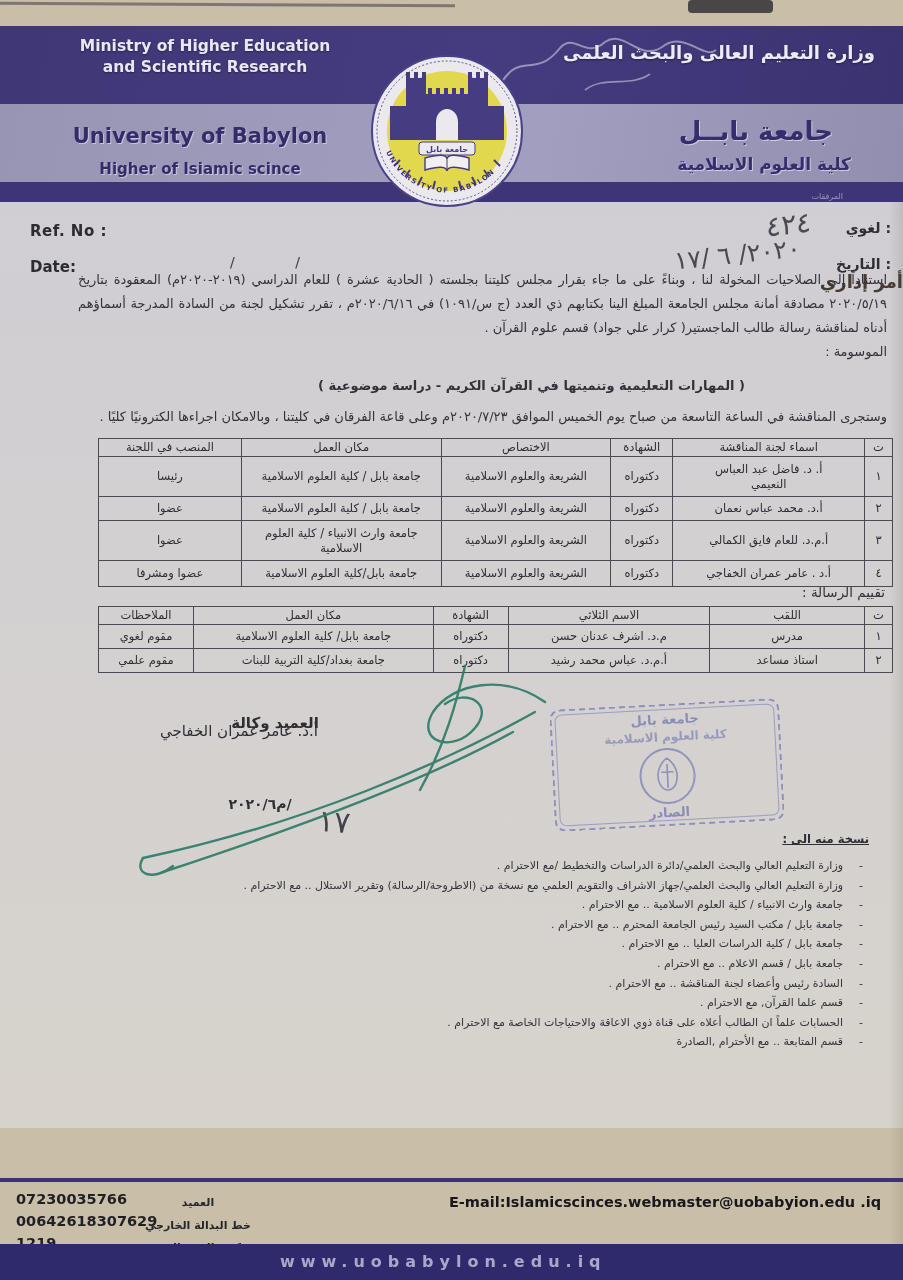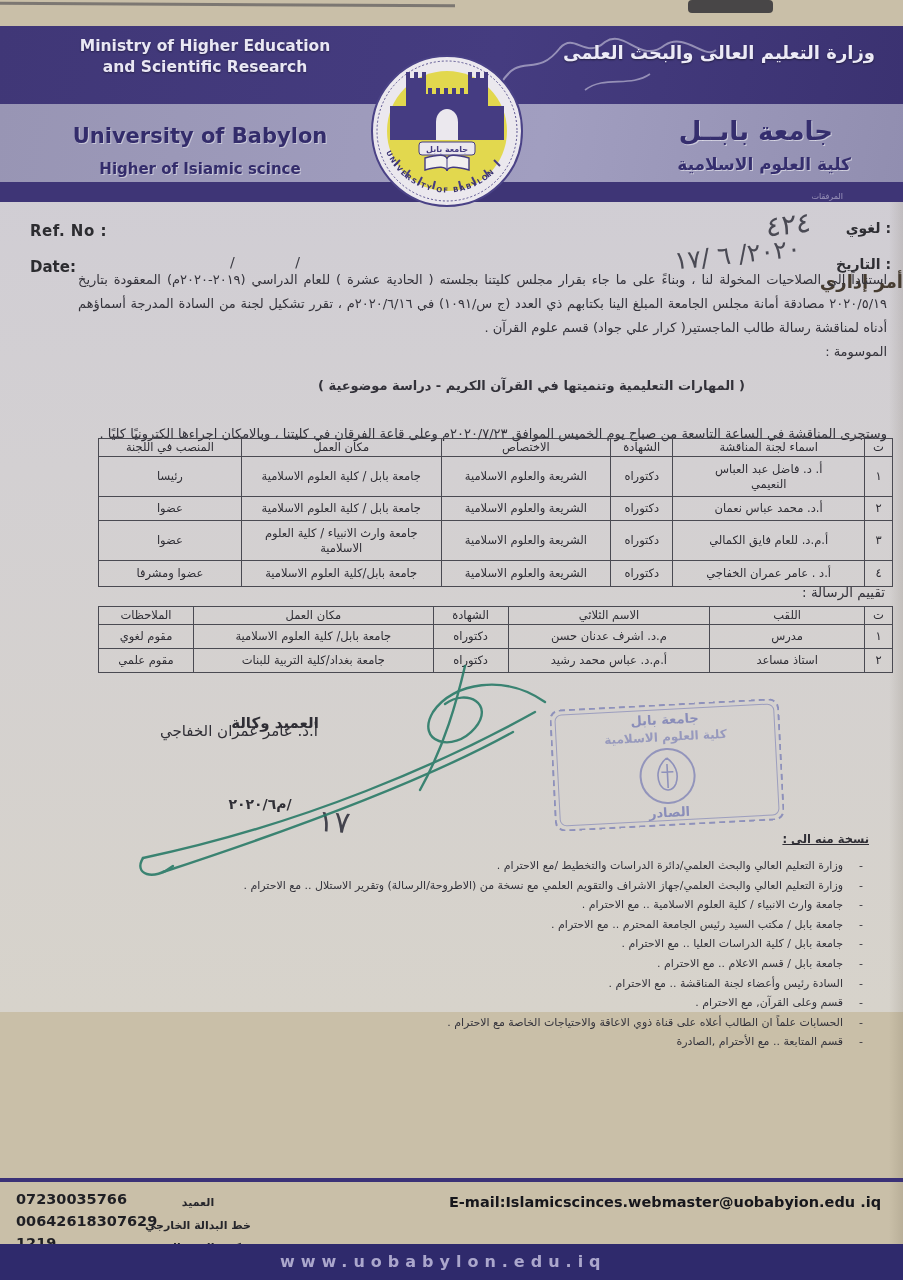--- a/index.html
+++ b/index.html
@@ -1,19 +1,19 @@
 <!DOCTYPE html>
 <html lang="ar"><head>
 <meta charset="utf-8">
 <style>
   html,body{margin:0;padding:0;}
   body{width:903px;height:1280px;overflow:hidden;background:#c9bfa8;
        font-family:"DejaVu Sans","Liberation Sans",sans-serif;position:relative;}
   .abs{position:absolute;}
-  .doc{position:absolute;left:0;top:26px;width:903px;height:986px;
+  .doc{position:absolute;left:0;top:26px;width:903px;height:1102px;
        background:linear-gradient(180deg,#cfccd5 0%,#d3d0d2 45%,#d7d3cb 100%);}
   
   .band1{left:0;top:0;width:903px;height:78px;background:linear-gradient(100deg,#403777,#453c80 55%,#3b3271);}
   .band2{left:0;top:78px;width:903px;height:78px;background:linear-gradient(100deg,#9895b4,#a19ec0 60%,#918eb0);}
   .band3{left:0;top:156px;width:903px;height:20px;background:#3e3576;}
   .min-en{left:40px;top:10px;width:330px;color:#e9e7f4;font-weight:bold;font-size:15.5px;text-align:center;line-height:21px;text-shadow:0 1px 2px rgba(0,0,0,.4);}
   .min-ar{right:28px;top:16px;color:#eceaf6;font-weight:bold;font-size:18px;text-shadow:0 1px 2px rgba(0,0,0,.45);}
   .uni-en{left:50px;top:20px;width:300px;text-align:center;color:#332c6b;font-weight:bold;font-size:21px;text-shadow:1px 1px 0 rgba(255,255,255,.45);}
   .col-en{left:60px;top:56px;width:280px;text-align:center;color:#332c6b;font-weight:bold;font-size:15px;text-shadow:1px 1px 0 rgba(255,255,255,.45);}
   .uni-ar{right:70px;top:12px;color:#352e6e;font-weight:bold;font-size:26px;text-shadow:1px 1px 0 rgba(255,255,255,.5);}
@@ -23,21 +23,21 @@
   .ref{left:30px;top:196px;font-weight:bold;font-size:15px;color:#2c2c30;letter-spacing:.5px;}
   .date-en{left:30px;top:232px;font-weight:bold;font-size:15px;color:#2c2c30;}
   .date-slash{left:230px;top:228px;font-size:14px;color:#3c3c44;letter-spacing:28px;}
   .lbl-ar{right:12px;font-weight:bold;font-size:14px;color:#2e2e33;}
   .hand{color:#4a4a54;font-weight:400;}
   .title{left:0;top:212px;width:903px;text-align:right;font-weight:bold;font-size:18px;color:#463c31;margin-top:33px;}
   
   .para{right:16px;left:78px;top:242px;direction:rtl;text-align:justify;font-size:13px;line-height:24px;color:#33323a;}
   .mosawama{right:16px;top:318px;direction:rtl;font-size:13px;color:#33323a;}
   .thesis{right:158px;top:352px;direction:rtl;font-size:13px;font-weight:600;color:#33323a;}
-  .disc{right:16px;left:60px;top:378px;direction:rtl;text-align:right;font-size:13px;line-height:25px;color:#33323a;margin-top:17px;}
+  .disc{right:16px;left:60px;top:378px;direction:rtl;text-align:right;font-size:13px;line-height:25px;color:#33323a;}
   
   table{border-collapse:collapse;direction:rtl;font-size:11.5px;color:#2e2d34;}
   td,th{border:1px solid #4a4a52;text-align:center;vertical-align:middle;padding:1px 3px;font-weight:normal;line-height:15px;}
   .t1{left:98px;top:412px;width:795px;}
   .eval-lbl{right:18px;top:558px;direction:rtl;font-size:13.5px;color:#33323a;}
   .t2{left:98px;top:580px;width:795px;}
   
   .sig-title{left:210px;top:688px;width:130px;text-align:center;font-weight:bold;font-size:15px;color:#2f2e35;}
   .sig-name{left:160px;top:696px;width:230px;text-align:left;font-weight:normal;font-size:15px;color:#2f2e35;}
   .sig-date{left:200px;top:770px;width:120px;text-align:center;font-weight:bold;font-size:14px;color:#2f2e35;direction:ltr;}
@@ -285,21 +285,21 @@
 
   <div class="abs copies-lbl">نسخة منه الى :</div>
   <div class="abs copies">
     <div>وزارة التعليم العالي والبحث العلمي/دائرة الدراسات والتخطيط /مع الاحترام .</div>
     <div>وزارة التعليم العالي والبحث العلمي/جهاز الاشراف والتقويم العلمي مع نسخة من (الاطروحة/الرسالة) وتقرير الاستلال .. مع الاحترام .</div>
     <div>جامعة وارث الانبياء / كلية العلوم الاسلامية .. مع الاحترام .</div>
     <div>جامعة بابل / مكتب السيد رئيس الجامعة المحترم .. مع الاحترام .</div>
     <div>جامعة بابل / كلية الدراسات العليا .. مع الاحترام .</div>
     <div>جامعة بابل / قسم الاعلام .. مع الاحترام .</div>
     <div>السادة رئيس وأعضاء لجنة المناقشة .. مع الاحترام .</div>
-    <div>قسم وعلى القرآن, مع الاحترام .</div>
+    <div>قسم علما القرآن, مع الاحترام .</div>
     <div>الحسابات علماً ان الطالب أعلاه على قناة ذوي الاعاقة والاحتياجات الخاصة  مع الاحترام .</div>
     <div>قسم المتابعة .. مع الأحترام ,الصادرة</div>
   </div>
 
   <div class="abs foot-line"></div>
   <div class="abs phones">
     <div>07230035766</div>
     <div>00642618307629</div>
     <div>1219</div>
   </div>

